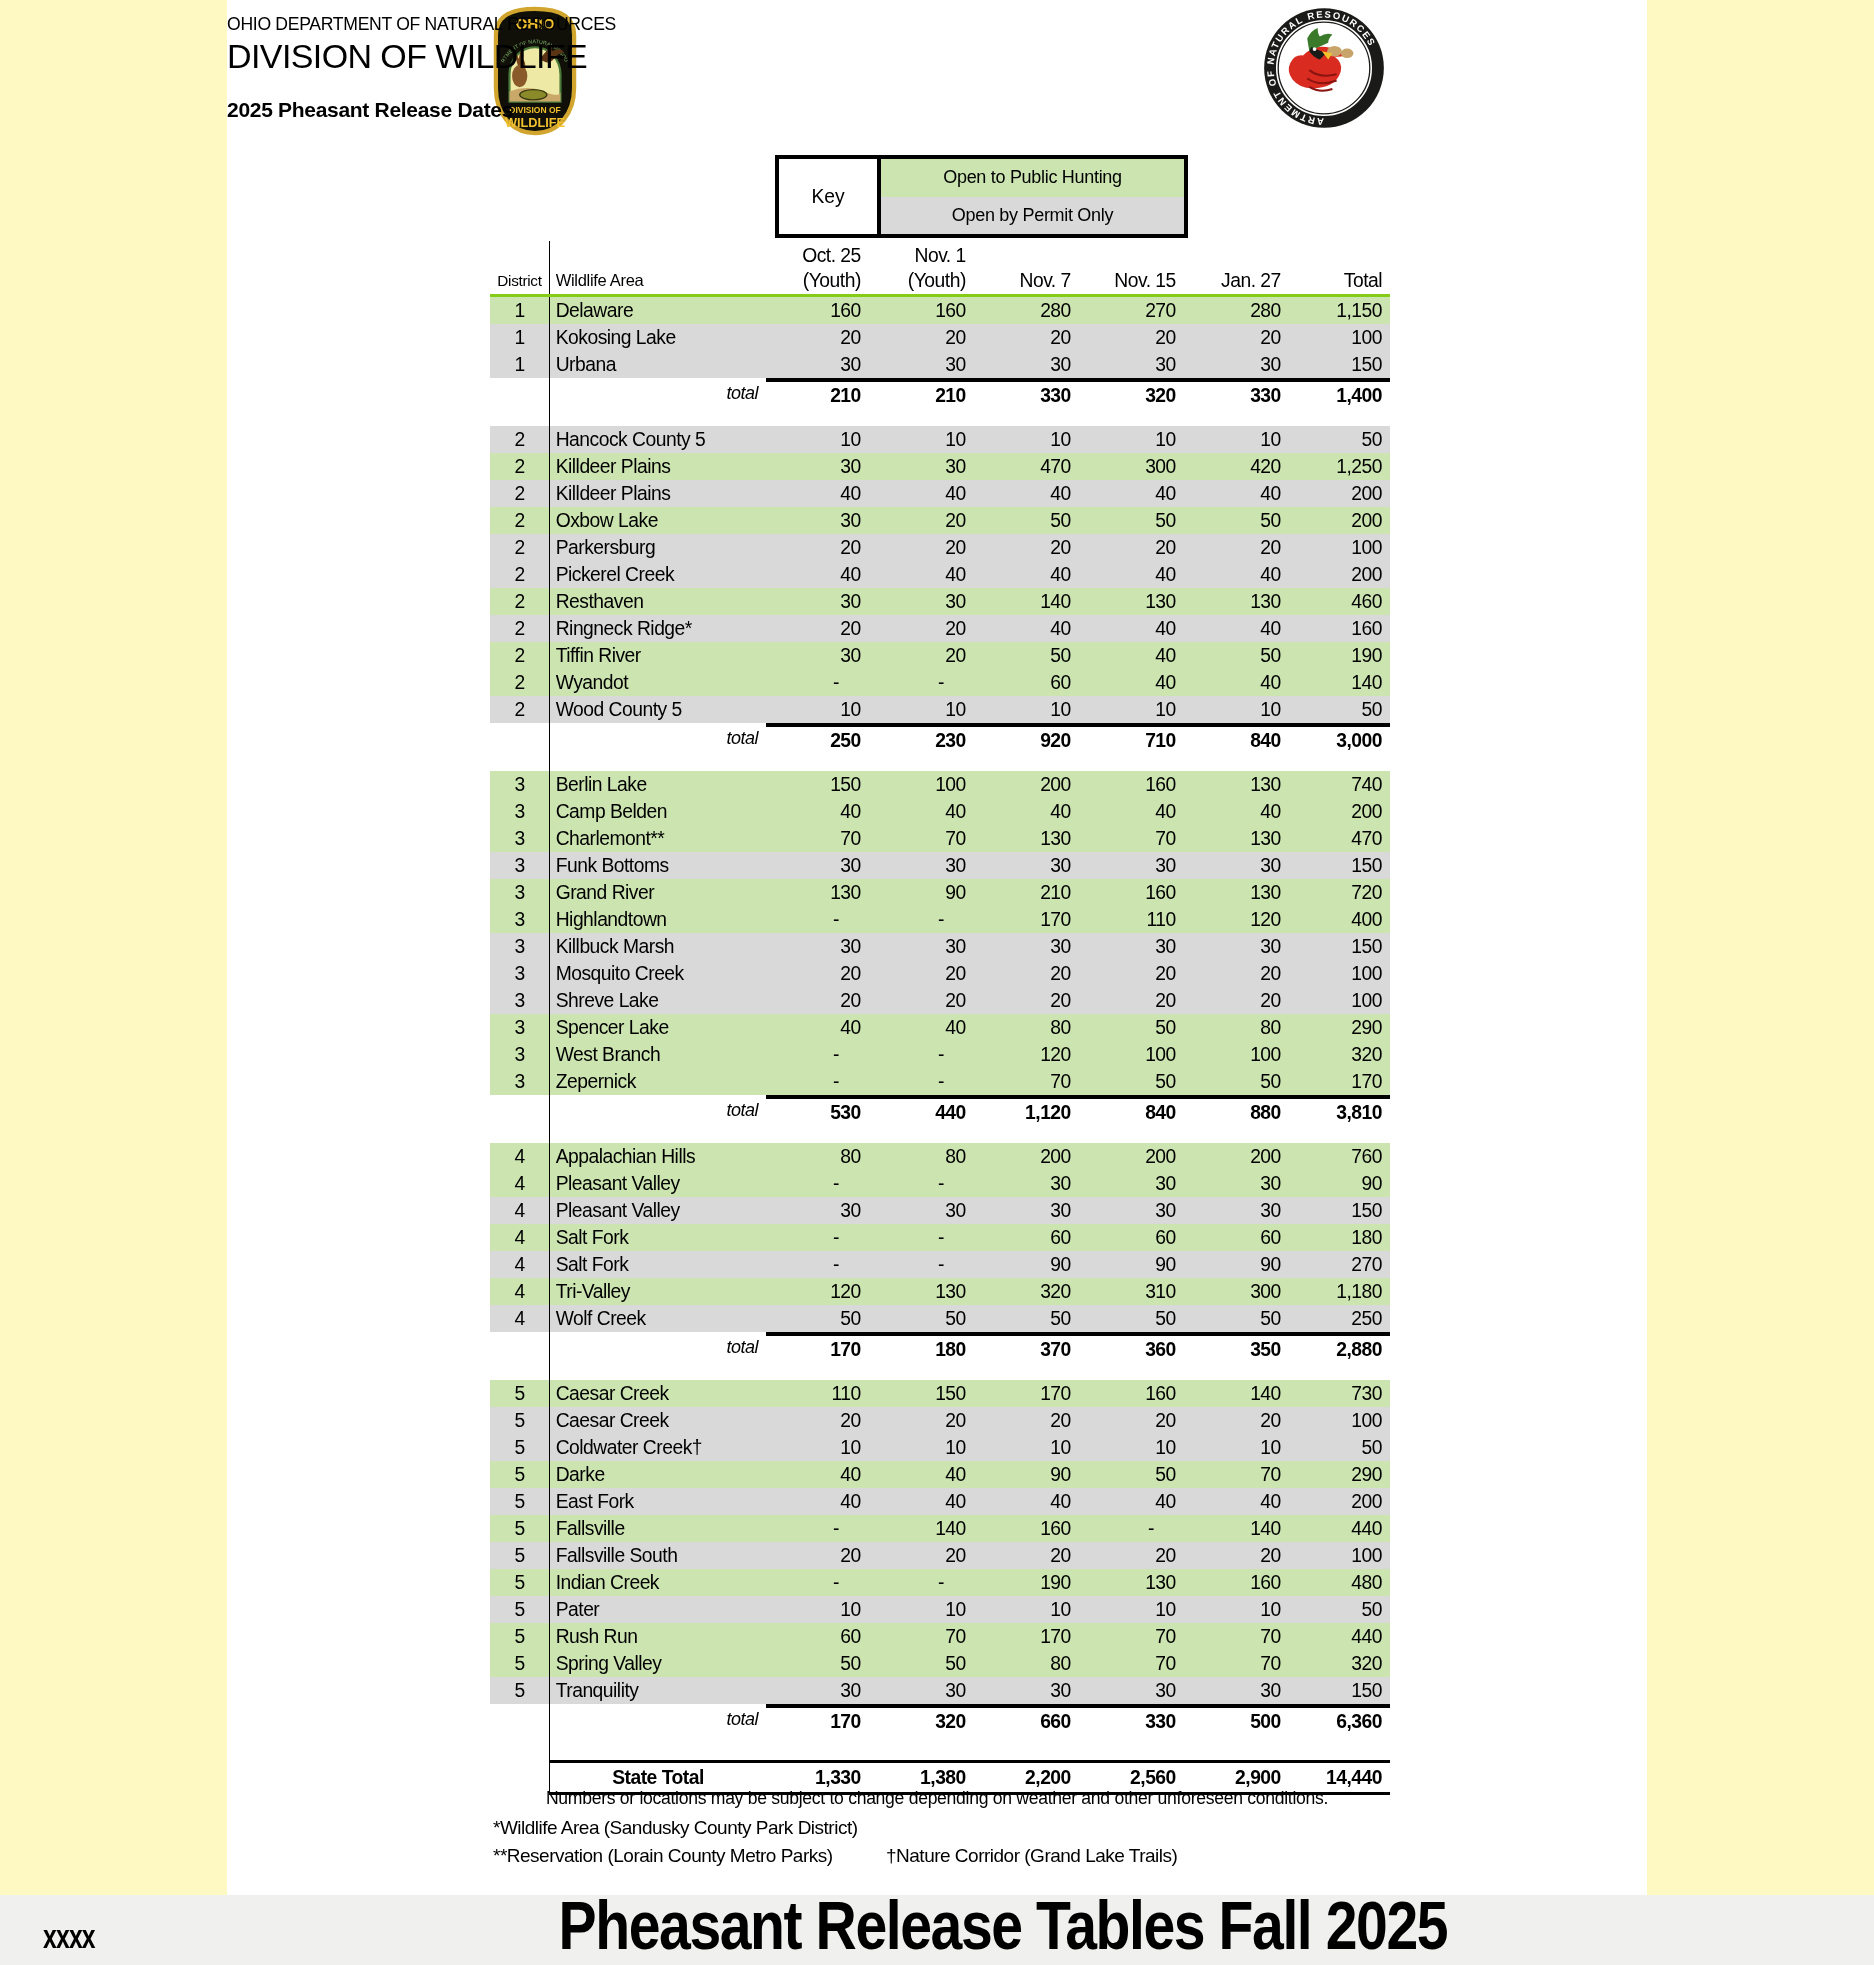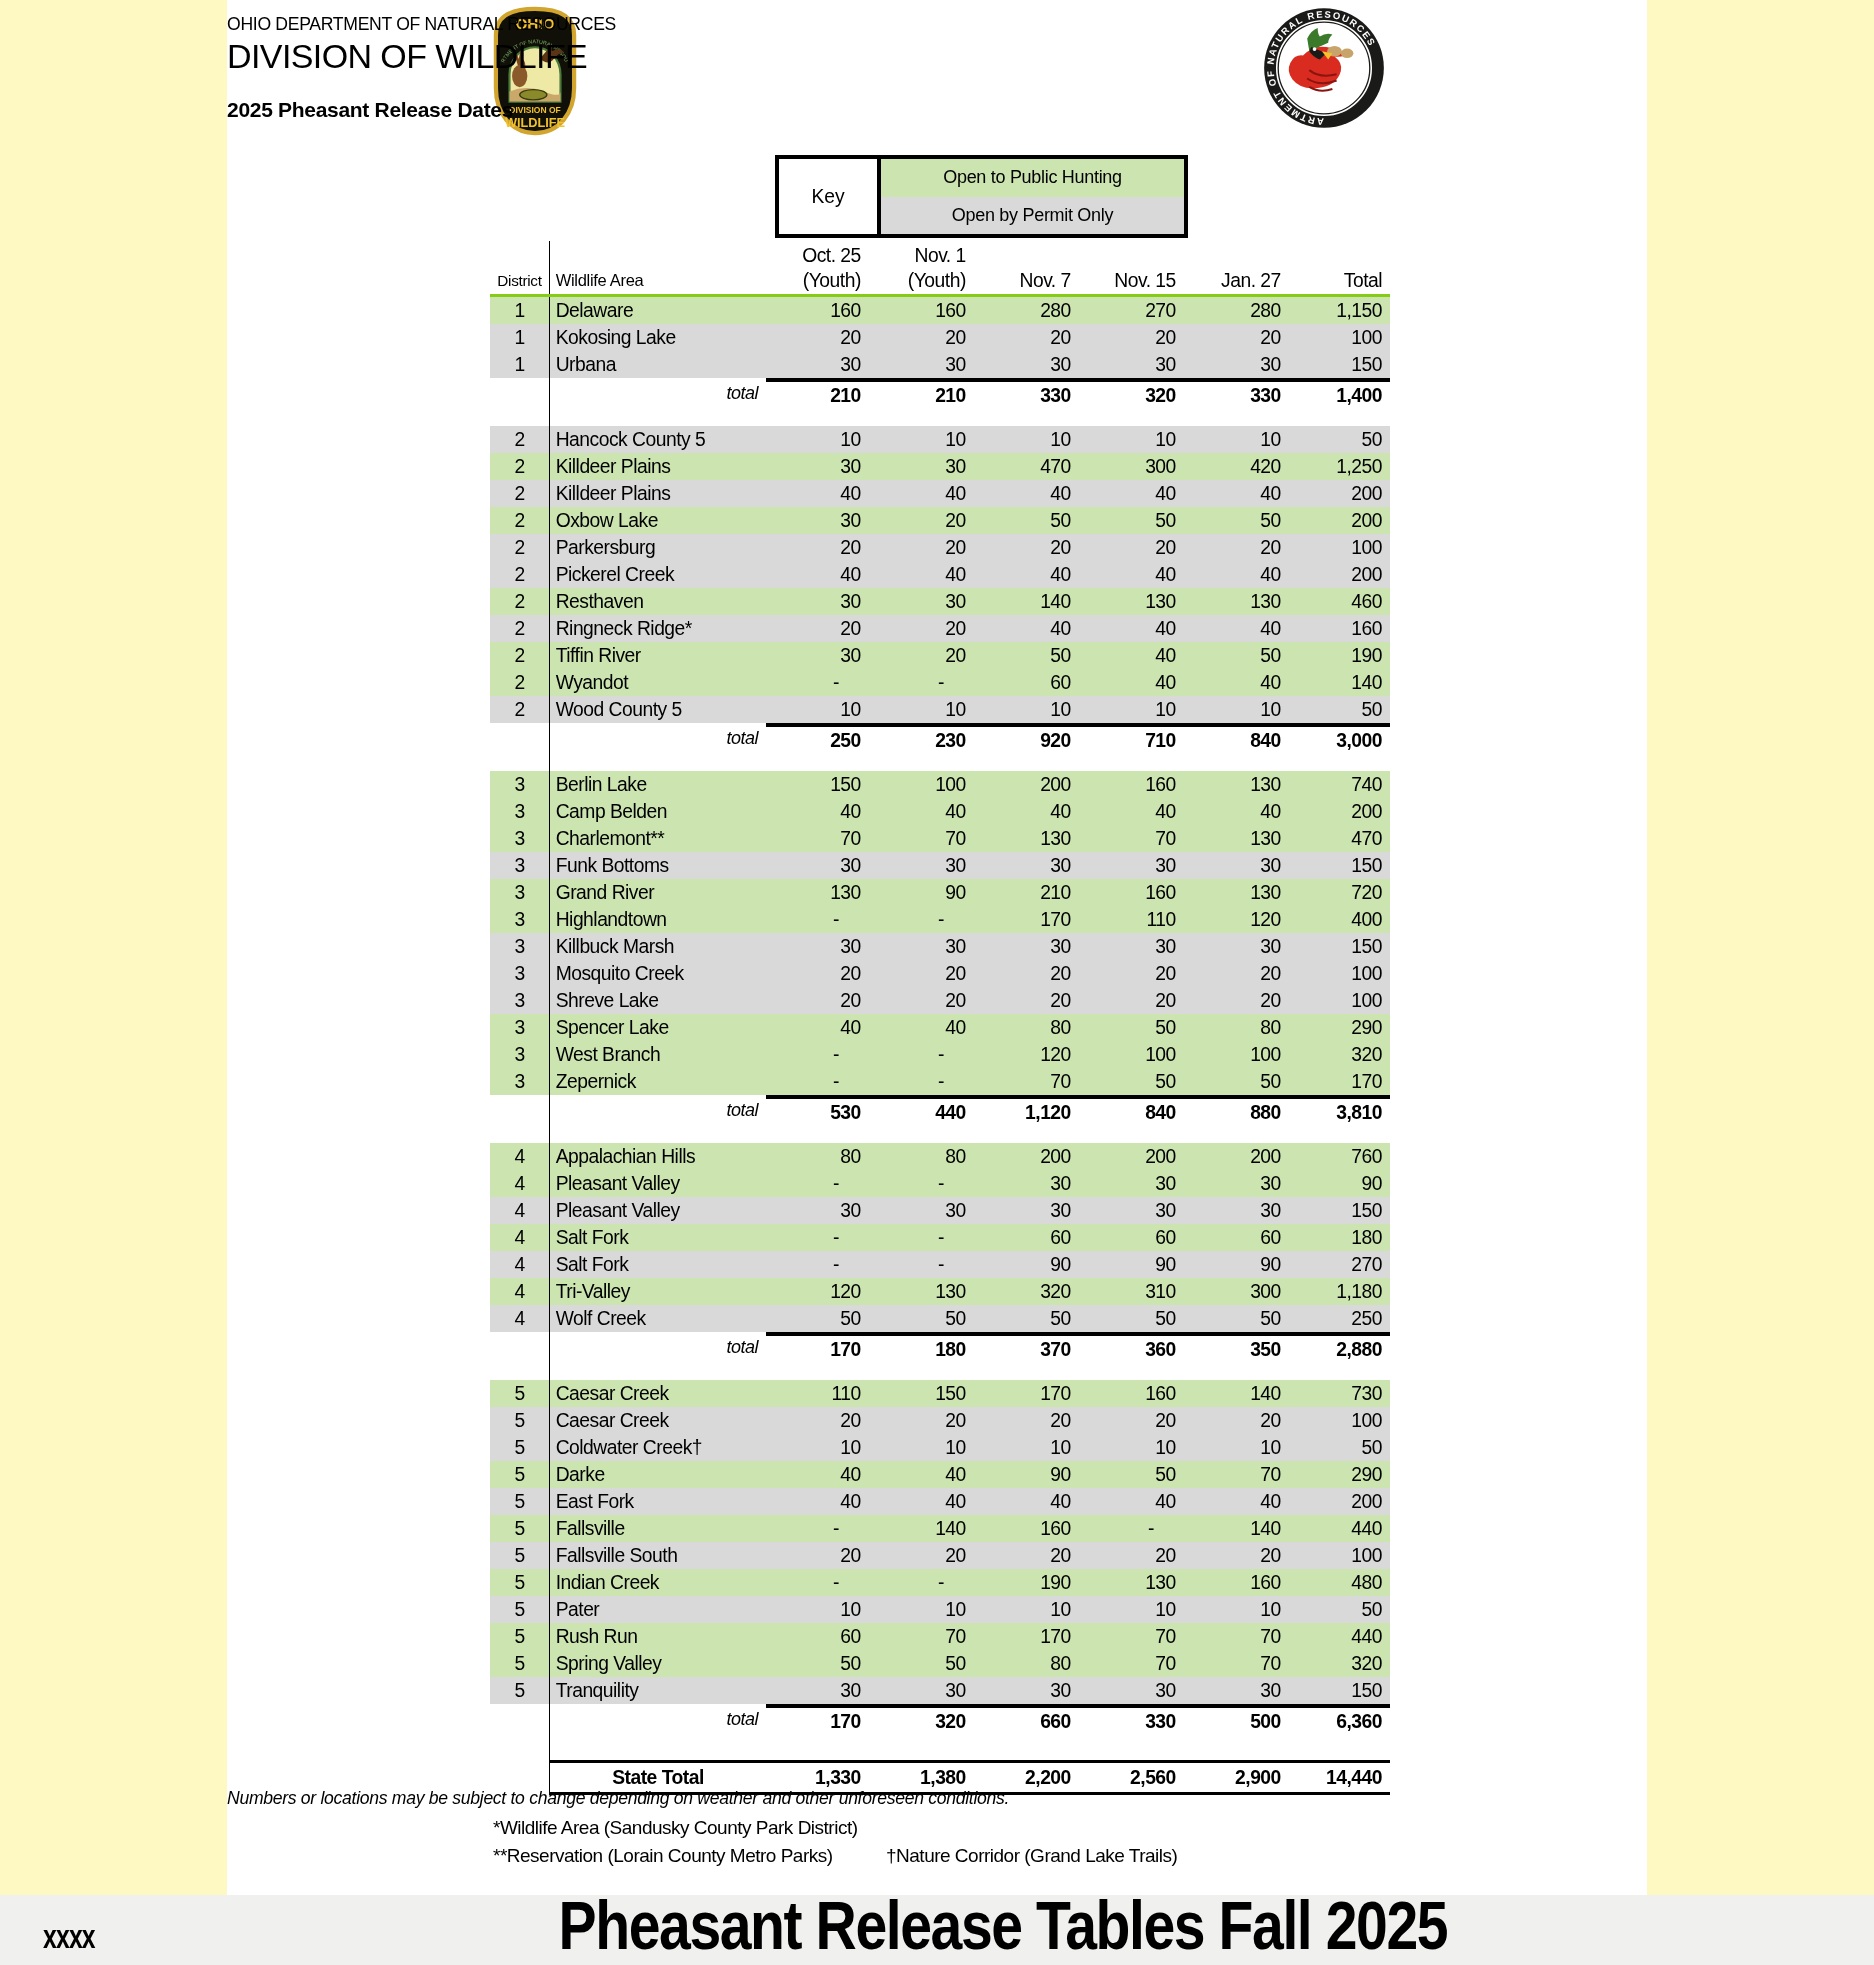--- a/index.html
+++ b/index.html
@@ -40,21 +40,21 @@
   .totalrow .c-v{border-top:4px solid #000;font-weight:bold;}
   .total-label{justify-content:flex-end;padding-right:8px;font-style:italic;font-size:18px;}
   .gaprow{height:17px;}
   .sgaprow{height:25px;}
   .staterow{height:35px;}
   .staterow .c-a,.staterow .c-v{border-top:3.4px solid #000;border-bottom:3.4px solid #000;}
   .staterow .c-v{font-weight:bold;}
   .state-label{justify-content:center;font-weight:bold;padding-left:0;}
 
   
-  .fn-italic{position:absolute;left:0;right:0;top:1788px;font-style:italic;font-size:17.6px;letter-spacing:-0.3px;}
+  .fn-italic{position:absolute;left:0;right:0;top:1788px;text-align:center;font-size:17.6px;letter-spacing:-0.3px;}
   .fn1{position:absolute;left:266px;top:1817px;font-size:19px;letter-spacing:-0.5px;}
   .fn2{position:absolute;left:266px;top:1845px;font-size:19px;letter-spacing:-0.5px;}
   .fn3{position:absolute;left:659px;top:1845px;font-size:19px;letter-spacing:-0.5px;}
 
   
   .banner{position:absolute;left:0;top:1895px;width:1875px;height:70px;background:#f0f0ee;}
   .banner-prefix{position:absolute;left:43px;top:23px;font-size:33px;font-weight:bold;transform:scaleX(0.75);transform-origin:left center;letter-spacing:-1.1px;}
   .banner-title-wrap{position:absolute;left:0;right:0;top:-9px;text-align:center;padding-left:131px;white-space:nowrap;}
   .banner-title{display:inline-block;font-size:68px;font-weight:bold;letter-spacing:-1.7px;transform:scaleX(0.84);transform-origin:center;}
 </style>

